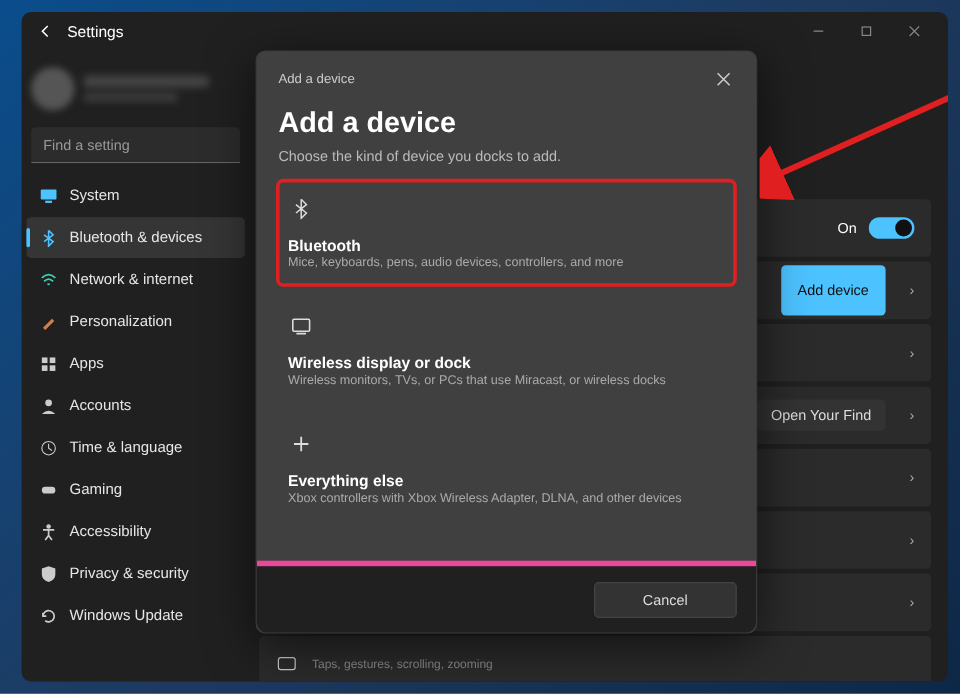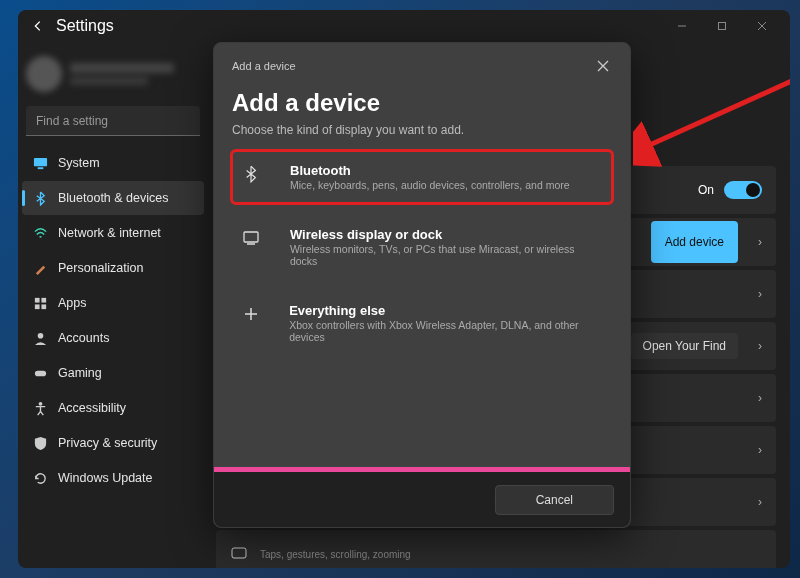--- a/index.html
+++ b/index.html
@@ -1,21 +1,21 @@
 <!DOCTYPE html>
 <html><head>
 <meta charset="utf-8">
 <style>
   * { box-sizing: border-box; margin: 0; padding: 0; font-family: "Segoe UI", sans-serif; }
   body { width: 800px; height: 578px; background: linear-gradient(135deg, #0a4d8c 0%, #1e3a5f 50%, #0d2847 100%); overflow: hidden; position: relative; }
 
   .window { position: absolute; top: 10px; left: 18px; width: 772px; height: 558px; background: #202020; border-radius: 8px; overflow: hidden; }
 
   
-  .titlebar { height: 32px; display: flex; align-items: center; padding: 0 8px; color: #fff; font-size: 16px; }
+  .titlebar { height: 32px; display: flex; align-items: center; padding: 0 8px; color: #fff; font-size: 13px; }
   .titlebar .back { width: 24px; height: 24px; display:flex; align-items:center; justify-content:center; color:#fff; font-size:14px; margin-right: 6px; cursor:pointer; }
   .titlebar .title { flex: 0 0 auto; }
   .titlebar .spacer { flex: 1; }
   .winbtn { width: 40px; height: 28px; display:flex; align-items:center; justify-content:center; color:#888; cursor:pointer; }
   .winbtn svg { width:10px; height:10px; }
 
   
   .content { display:flex; height: calc(100% - 32px); }
 
   
@@ -55,21 +55,21 @@
 
   
   .dialog { position:absolute; top:32px; left:195px; width:418px; height:486px; background:#404040; border:1px solid #3a3a3a; border-radius:8px; box-shadow:0 10px 40px rgba(0,0,0,0.6); display:flex; flex-direction:column; z-index:10; }
   .dlg-top { display:flex; align-items:center; padding:10px 14px 4px 18px; }
   .dlg-top .smalltitle { color:#ccc; font-size:11px; flex:1; }
   .dlg-close { width:26px; height:26px; display:flex; align-items:center; justify-content:center; color:#ccc; cursor:pointer; font-size:14px; }
   .dlg-body { padding: 6px 18px 0 18px; flex:1; }
   .dlg-h1 { color:#fff; font-size:24px; font-weight:600; margin-bottom:6px; }
   .dlg-sub { color:#bbb; font-size:12px; margin-bottom:14px; }
 
-  .option { display:flex; gap:28px; padding:12px 8px; border-radius:4px; cursor:pointer; }
+  .option { display:flex; gap:14px; padding:12px 8px; border-radius:4px; cursor:pointer;flex-direction:column; }
   .option + .option { margin-top:12px; }
   .option .oicon { width:22px; display:flex; justify-content:center; padding-top:2px; color:#ddd; }
   .option .otxt .ot1 { color:#fff; font-size:13px; font-weight:600; }
   .option .otxt .ot2 { color:#aaa; font-size:10.5px; margin-top:1px; }
   .option.highlight { outline:3px solid #e02020; outline-offset:-1px; }
 
   .dlg-foot { height:60px; background:#202020; border-top:5px solid #ec4899; display:flex; align-items:center; justify-content:flex-end; padding:0 16px; border-radius:0 0 8px 8px; }
   .cancel { background:#333; color:#ddd; border:1px solid #444; padding:7px 40px; border-radius:4px; font-size:12px; cursor:pointer; }
 
   
@@ -164,20 +164,29 @@
             <span>Apps</span>
           </div>
           <div class="navitem">
             <span class="navicon">
               <svg viewBox="0 0 16 16" width="15" height="15">
                 <circle cx="8" cy="5" r="3" fill="#ccc"></circle>
                 <path d="M2 15 Q8 9 14 15" fill="#ccc"></path>
               </svg>
             </span>
             <span>Accounts</span>
+          </div>
+          <div class="navitem">
+            <span class="navicon">
+              <svg viewBox="0 0 16 16" width="15" height="15">
+                <circle cx="8" cy="8" r="6" stroke="#ccc" fill="none"></circle>
+                <path d="M8 4 L8 8 L11 10" stroke="#ccc" fill="none"></path>
+              </svg>
+            </span>
+            <span>Time &amp; language</span>
           </div>
           <div class="navitem">
             <span class="navicon">
               <svg viewBox="0 0 16 16" width="15" height="15">
                 <rect x="2" y="5" width="12" height="6" rx="3" fill="#ccc"></rect>
               </svg>
             </span>
             <span>Gaming</span>
           </div>
           <div class="navitem">
@@ -253,21 +262,21 @@
     <div class="dlg-top">
       <span class="smalltitle">Add a device</span>
       <div class="dlg-close">
         <svg viewBox="0 0 12 12" width="12" height="12">
             <path d="M1 1 L11 11 M11 1 L1 11" stroke="#ccc" stroke-width="1.3"></path>
           </svg>
       </div>
     </div>
     <div class="dlg-body">
       <div class="dlg-h1">Add a device</div>
-      <div class="dlg-sub">Choose the kind of display you want to add.</div>
+      <div class="dlg-sub">Choose the kind of device you docks to add.</div>
       <div id="options">
           <div class="option highlight">
             <div class="oicon">
               <svg viewBox="0 0 16 20" width="14" height="18">
                 <path d="M8 1 L13 6 L8 10 L13 14 L8 19 L8 1 M3 6 L13 14 M3 14 L13 6" stroke="#ddd" stroke-width="1.4" fill="none"></path>
               </svg>
             </div>
             <div class="otxt">
               <div class="ot1">Bluetooth</div>
               <div class="ot2">Mice, keyboards, pens, audio devices, controllers, and more</div>

